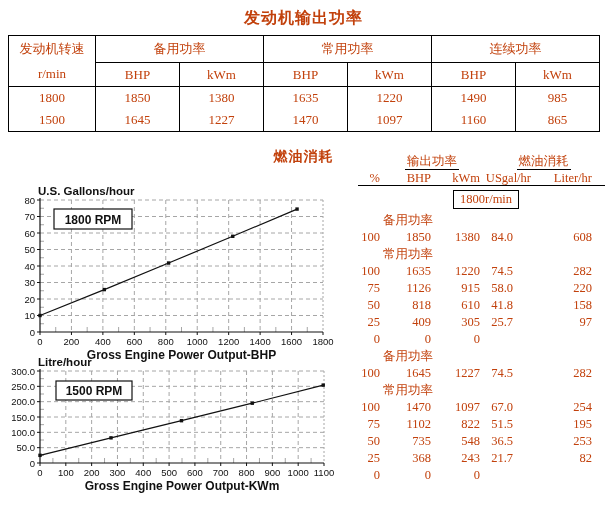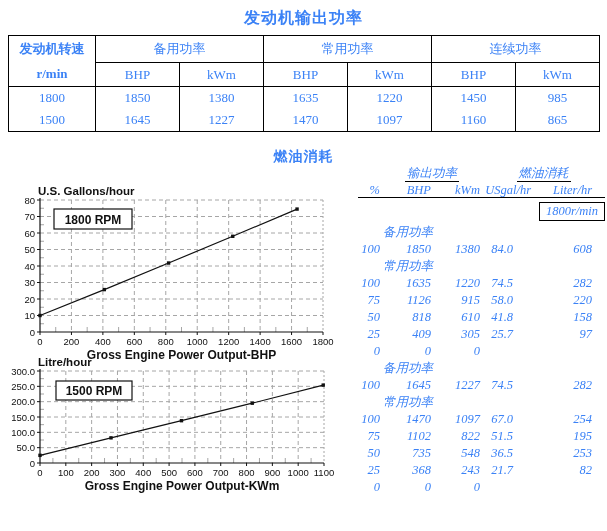--- a/index.html
+++ b/index.html
@@ -1,55 +1,55 @@
 <!DOCTYPE html>
 <html><head>
 <meta charset="utf-8">
 <style>
   html,body{margin:0;padding:0;background:#fff;}
   .doc{position:relative;width:607px;height:531px;background:#fff;overflow:hidden;
-       font-family:"Liberation Serif","DejaVu Serif",serif;color:#3b82f6;}
+       font-family:"Liberation Serif","DejaVu Serif",serif;color:#c2410c;}
   .title1{position:absolute;top:8px;left:0;width:607px;text-align:center;
           font-size:16px;font-weight:bold;letter-spacing:1px;}
   .title2{position:absolute;top:148px;left:0;width:607px;text-align:center;
           font-size:14px;font-weight:bold;letter-spacing:1px;}
 
   
   table.power{position:absolute;left:8px;top:35px;width:591px;border-collapse:collapse;
               table-layout:fixed;border:1.5px solid #000;}
   table.power th,table.power td{border:1px solid #000;text-align:center;vertical-align:middle;
               font-size:13px;font-weight:normal;padding:0;}
   table.power thead tr.g th{height:26px;}
   table.power thead tr.s th{height:23px;}
   table.power tbody td{height:22px;}
   table.power tbody tr.r1 td{border-bottom:none;}
   table.power tbody tr.r2 td{border-top:none;}
-  table.power th.speed div{line-height:25px;font-weight:bold;}
+  table.power th.speed div{line-height:25px;}
 
   
   svg.chart{position:absolute;overflow:visible;}
   .cht-label{font-family:"Liberation Sans","DejaVu Sans",sans-serif;}
 
   
-  table.fuel{position:absolute;left:358px;top:163px;width:247px;border-collapse:collapse;
-             table-layout:fixed;font-size:12.5px;font-style:italic;}
+  table.fuel{position:absolute;left:358px;top:151px;width:247px;border-collapse:collapse;
+             table-layout:fixed;font-size:12.5px;}
   table.fuel th,table.fuel td{padding:0;font-weight:normal;text-align:right;
              line-height:17px;height:17px;white-space:nowrap;}
   table.fuel thead tr.grp th{text-align:center;line-height:20px;height:20px;}
   table.fuel thead tr.cols th{border-bottom:1px solid #000;line-height:14px;height:14px;}
   table.fuel .u{border-bottom:1px solid #000;padding:0 2px 1px 2px;}
   table.fuel th:nth-child(1),table.fuel td.c0{padding-right:2px;}
   table.fuel td.c1,table.fuel tr.cols th:nth-child(2){padding-right:3px;}
   table.fuel td.c2,table.fuel tr.cols th:nth-child(3){padding-right:2px;}
   table.fuel tr.cols th:nth-child(4){padding-right:11px;margin-top:13px;}
   table.fuel td.c3{padding-right:29px;}
   table.fuel tr.cols th:nth-child(5){padding-right:13px;}
   table.fuel td.c4{padding-right:13px;}
   table.fuel td.sect{text-align:left;padding-left:1px;}
-  table.fuel td.badge-cell{height:26px;line-height:26px;text-align:right;}
+  table.fuel td.badge-cell{height:26px;line-height:26px;text-align:left;}
   .badge{display:inline-block;margin-left:95px;border:1px solid #000;
          padding:0px 6px 1px 6px;line-height:16px;font-size:12.5px;background:#fff;}
 </style>
 </head>
 <body>
 
 <div class="doc">
 
   <div class="title1">发动机输出功率</div>
 
@@ -82,21 +82,21 @@
           <th>kWm</th>
         </tr>
     </thead>
     <tbody id="power-body">
         <tr class="r1">
           <td>1800</td>
           <td>1850</td>
           <td>1380</td>
           <td>1635</td>
           <td>1220</td>
-          <td>1450</td>
+          <td>1490</td>
           <td>985</td>
         </tr>
         <tr class="r2">
           <td>1500</td>
           <td>1645</td>
           <td>1227</td>
           <td>1470</td>
           <td>1097</td>
           <td>1160</td>
           <td>865</td>

